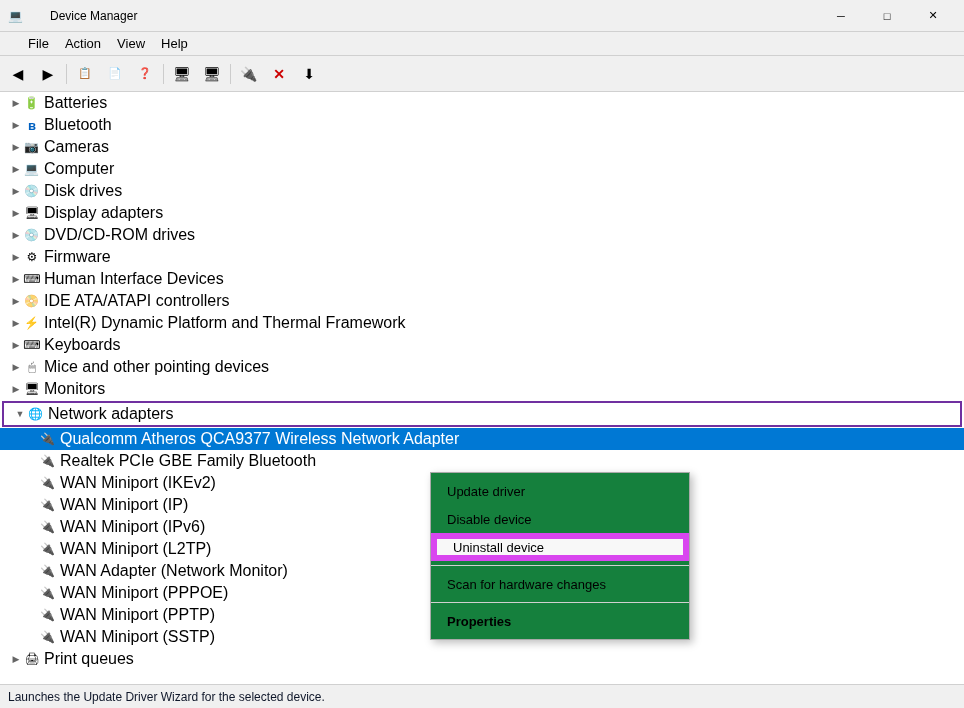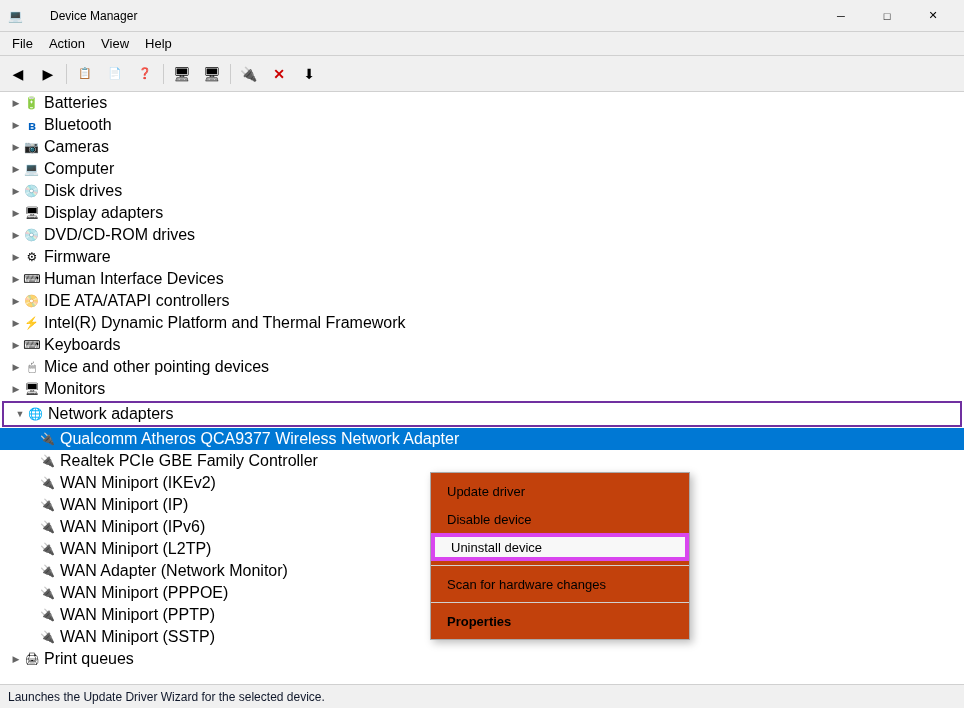--- a/index.html
+++ b/index.html
@@ -56,21 +56,21 @@
       font-size: 11px;
       color: #000;
     }
 
     
     .menu-bar {
       background: #f0f0f0;
       height: 24px;
       display: flex;
       align-items: center;
-      padding: 0 4px;
+      padding: 0 20px;
       border-bottom: 1px solid #d0d0d0;
       flex-shrink: 0;
       text-align: right;
     }
     .menu-item {
       padding: 2px 8px;
       cursor: pointer;
       font-size: 13px;
       color: #000;
     }
@@ -157,21 +157,21 @@
       cursor: pointer;
       white-space: nowrap;
     }
     .tree-sub-item.highlighted { background: #0078d4; color: #fff; }
 
     
     .context-menu {
       position: absolute;
       left: 430px;
       top: 380px;
-      background: #c2410c;
+      background: #15803d;
       border: 1px solid #aaa;
       box-shadow: 3px 3px 8px rgba(0,0,0,0.25);
       width: 260px;
       z-index: 100;
       padding: 4px 0;
     }
     .ctx-item {
       height: 28px;
       display: flex;
       align-items: center;
@@ -361,21 +361,21 @@
     </div>
 
     
     <div class="tree-sub-item highlighted">
       <div class="dev-icon" style="color:#fff;">🔌</div>
       <span class="tree-label">Qualcomm Atheros QCA9377 Wireless Network Adapter</span>
     </div>
 
     <div class="tree-sub-item">
       <div class="dev-icon">🔌</div>
-      <span class="tree-label">Realtek PCIe GBE Family Controller</span>
+      <span class="tree-label">Realtek PCIe GBE Family Bluetooth</span>
     </div>
 
     <div class="tree-sub-item">
       <div class="dev-icon">🔌</div>
       <span class="tree-label">WAN Miniport (IKEv2)</span>
     </div>
 
     <div class="tree-sub-item">
       <div class="dev-icon">🔌</div>
       <span class="tree-label">WAN Miniport (IP)</span>
@@ -419,21 +419,21 @@
     </div>
 
     
     <div class="context-menu">
       <div class="ctx-item">
         <span>Update driver</span>
       </div>
       <div class="ctx-item">
         <span>Disable device</span>
       </div>
-      <div class="ctx-item bordered" style="border: 4px solid #d946ef; background: #f8f8f8;">
+      <div class="ctx-item bordered" style="border: 6px solid #d946ef; background: #f8f8f8;">
         <span>Uninstall device</span>
       </div>
       <div class="ctx-separator"></div>
       <div class="ctx-item">
         <span>Scan for hardware changes</span>
       </div>
       <div class="ctx-separator"></div>
       <div class="ctx-item bold">
         <span>Properties</span>
       </div>

